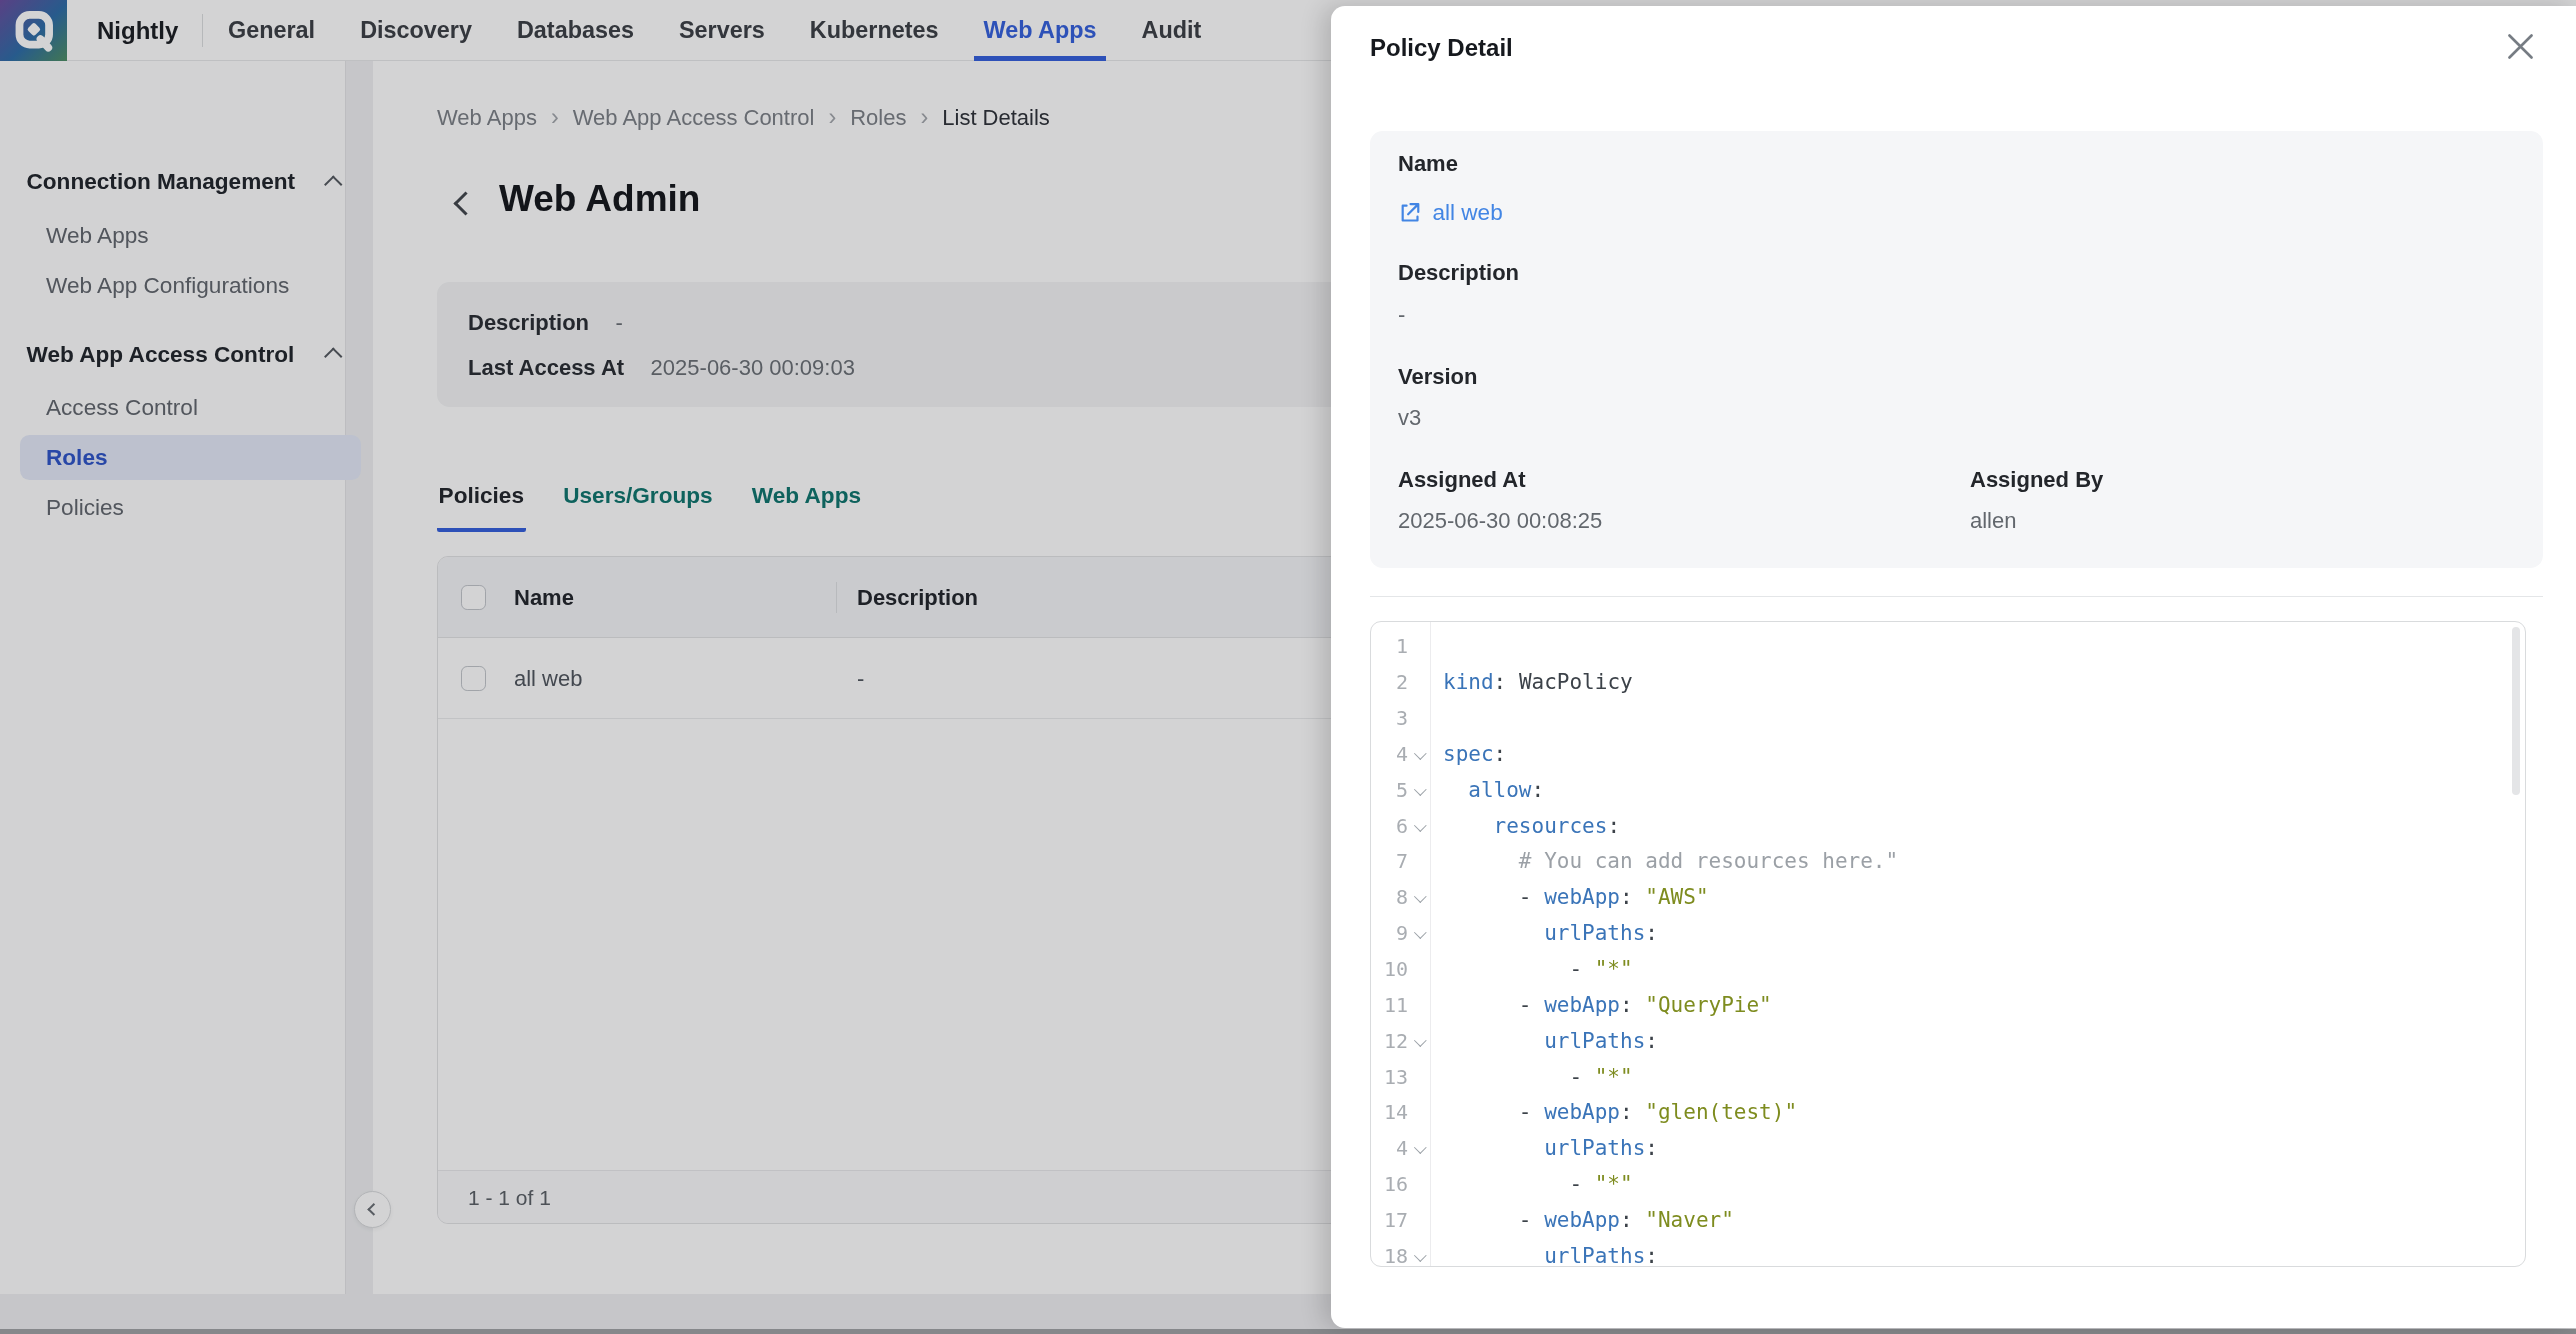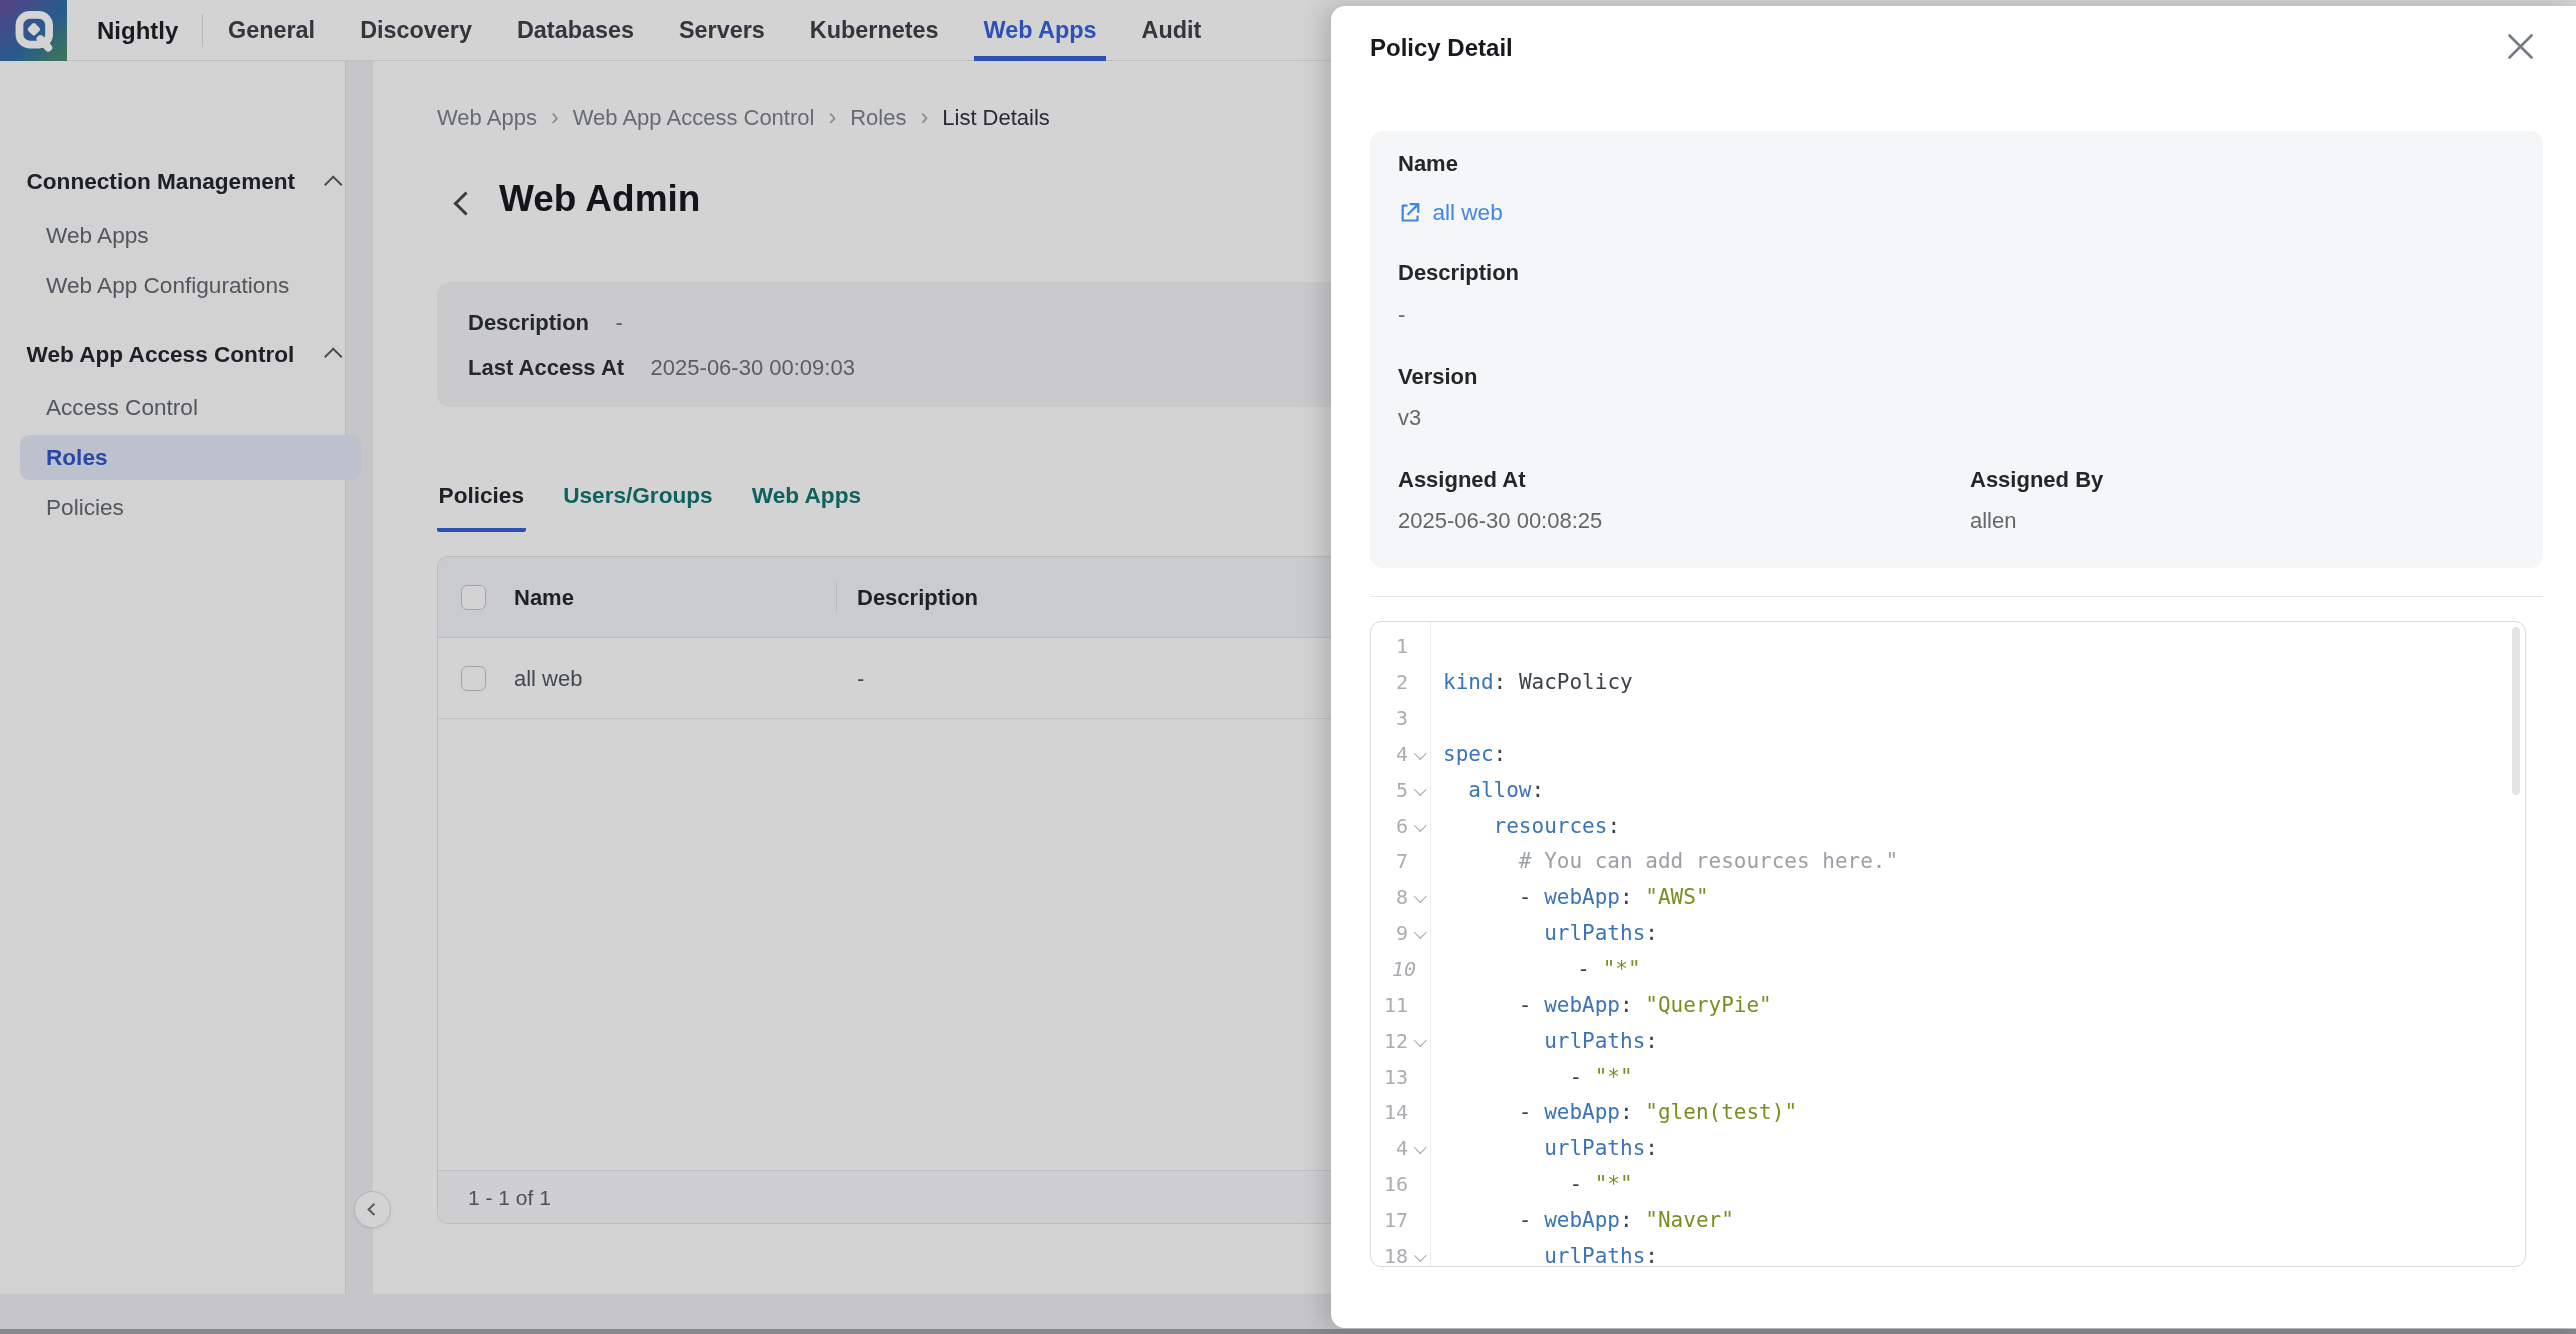--- a/index.html
+++ b/index.html
@@ -255,21 +255,21 @@
           <div class="code-line" style="top: 257px; position: absolute; left: 0px;">
             <div class="gutter-num">8</div>
             <div class="fold-chev"></div>
             <div class="code-text"><span class="tk-v">      - </span><span class="tk-k">webApp</span><span class="tk-p">:</span><span class="tk-v"> </span><span class="tk-s">"AWS"</span></div>
           </div>
           <div class="code-line" style="top: 293px; position: absolute; left: 0px;">
             <div class="gutter-num">9</div>
             <div class="fold-chev"></div>
             <div class="code-text"><span class="tk-v">        </span><span class="tk-k">urlPaths</span><span class="tk-p">:</span></div>
           </div>
-          <div class="code-line" style="top: 329px; position: absolute; left: 8px; font-style: italic;">
+          <div class="code-line" style="top: 329px; position: absolute; left: 0px;">
             <div class="gutter-num">10</div>
             <div class="code-text"><span class="tk-v">          - </span><span class="tk-s">"*"</span></div>
           </div>
           <div class="code-line" style="top: 365px; position: absolute; left: 0px;">
             <div class="gutter-num">11</div>
             <div class="code-text"><span class="tk-v">      - </span><span class="tk-k">webApp</span><span class="tk-p">:</span><span class="tk-v"> </span><span class="tk-s">"QueryPie"</span></div>
           </div>
           <div class="code-line" style="top: 401px; position: absolute; left: 0px;">
             <div class="gutter-num">12</div>
             <div class="fold-chev"></div>

